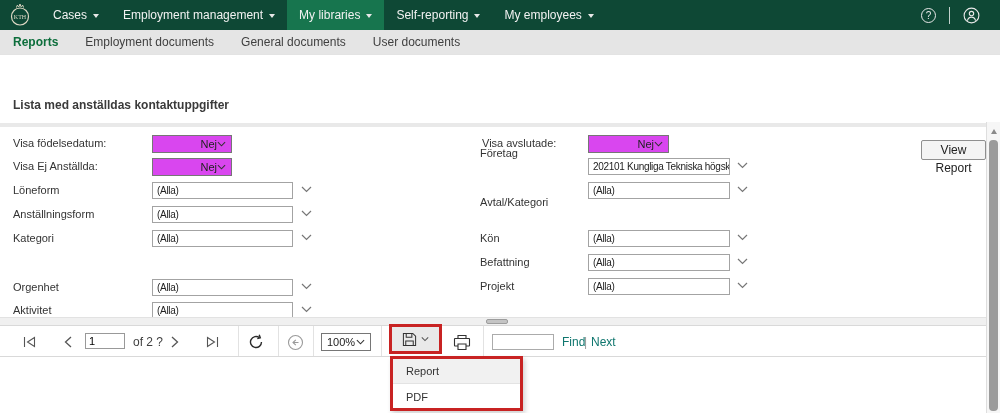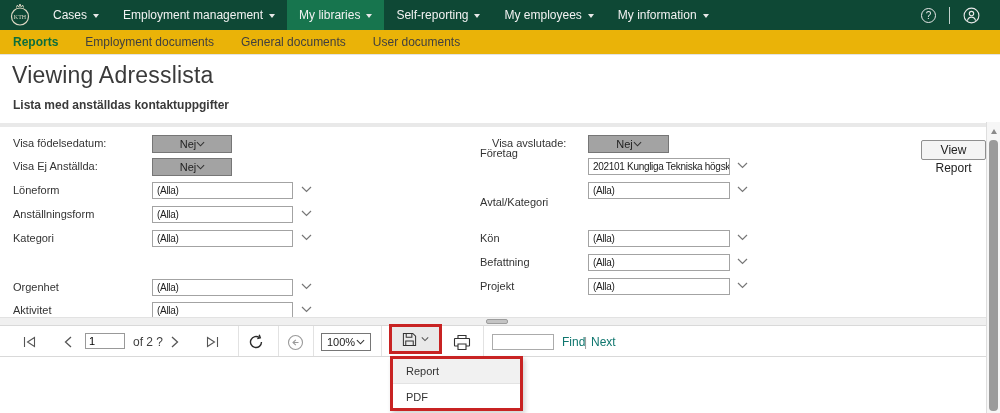--- a/index.html
+++ b/index.html
@@ -15,36 +15,36 @@
                color: #f2f2f2; cursor: pointer; white-space: nowrap; }
   .menu-item.active { background: #17754e; }
   .caret { width: 0; height: 0; border-left: 3.5px solid transparent; border-right: 3.5px solid transparent;
            border-top: 4px solid #e8e8e8; margin-top: 1px; }
   .topnav-right { margin-left: auto; display: flex; align-items: center; gap: 13px; margin-right: 20px; }
   .help-circle { width: 15px; height: 15px; border: 1px solid #e8e8e8; border-radius: 50%;
                  font-size: 10px; line-height: 13px; text-align: center; color: #e8e8e8; }
   .vdiv { width: 1px; height: 17px; background: rgba(255,255,255,.75); }
 
   
-  .subnav { position: absolute; top: 30px; left: 0; right: 0; height: 25px; background: #eab308;
+  .subnav { position: absolute; top: 30px; left: 0; right: 0; height: 25px; background: #e5e5e5;
             border-bottom: 1px solid #e3e3e3; display: flex; align-items: center; padding-left: 13px; }
   .subnav-item { font-size: 12px; color: #3f3f3f; margin-right: 27px; cursor: pointer; }
   .subnav-item.active { color: #0d6e3c; font-weight: 700; }
 
   
   .page-title { position: absolute; top: 62px; left: 12px; margin: 0; font-size: 23px; font-weight: 400;
                 color: #3a3a3a; letter-spacing: .2px; }
   .page-subtitle { position: absolute; top: 98px; left: 13px; font-size: 12px; font-weight: 700; color: #3a3a3a; }
   .params-divider { position: absolute; top: 123px; left: 0; right: 14px; height: 4px; background: #e9e9e9; }
 
   
   .params { position: absolute; top: 127px; left: 0; right: 14px; height: 244px; background: #fff; padding-left: 8px; }
   .p-label { position: absolute; font-size: 11px; color: #333; white-space: nowrap; }
-  .p-select { position: absolute; width: 80px; height: 18px; border: 1px solid #767676; background: #a3a3a3;
-              display: flex; align-items: center; justify-content: center; padding: 0 5px 0 6px;
+  .p-select { position: absolute; width: 80px; height: 18px; border: 1px solid #767676; background: #d946ef;
+              display: flex; align-items: center; justify-content: flex-end; padding: 0 5px 0 6px;
               font-size: 11px; color: #222; cursor: pointer; }
   .p-combo { position: absolute; width: 141px; height: 17px; border: 1px solid #a3a3a3; background: #fff;
              display: flex; align-items: center; padding: 0 4px; font-size: 10px; letter-spacing: -0.3px;
              color: #222; white-space: nowrap; overflow: hidden; cursor: text; }
   .p-chev { position: absolute; cursor: pointer; line-height: 0; }
   .view-report-btn { position: absolute; left: 921px; top: 13px; height: 20px; padding: 0 9px;
                      background: #f4f4f4; border: 1px solid #8f8f8f; border-radius: 2px;
                      font-size: 12px; color: #222; line-height: 18px; cursor: pointer; }
 
   
@@ -120,24 +120,20 @@
         <span class="caret"></span>
       </div>
       <div class="menu-item">
         <span>Self-reporting</span>
         <span class="caret"></span>
       </div>
       <div class="menu-item">
         <span>My employees</span>
         <span class="caret"></span>
       </div>
-      <div class="menu-item">
-        <span>My information</span>
-        <span class="caret"></span>
-      </div>
     </nav>
     <div class="topnav-right">
       <span class="help-circle">?</span>
       <span class="vdiv"></span>
       <span style="line-height:0;cursor:pointer;">
         <svg width="17" height="17" viewBox="0 0 17 17" fill="none" stroke="#e8e8e8" stroke-width="1.1">
           <circle cx="8.5" cy="8.5" r="7.4"></circle>
           <circle cx="8.5" cy="6.6" r="2.2"></circle>
           <path d="M4.4 13.6c.6-2.4 2.1-3.5 4.1-3.5s3.5 1.1 4.1 3.5"></path>
         </svg>
@@ -145,21 +141,20 @@
     </div>
   </header>
 
   <nav class="subnav">
     <span class="subnav-item active">Reports</span>
     <span class="subnav-item">Employment documents</span>
     <span class="subnav-item">General documents</span>
     <span class="subnav-item">User documents</span>
   </nav>
 
-  <h1 class="page-title">Viewing Adresslista</h1>
   <div class="page-subtitle">Lista med anställdas kontaktuppgifter</div>
   <div class="params-divider"></div>
 
   <section class="params">
 
     <span class="p-label" style="left:13px;top:10px;">Visa födelsedatum:</span>
     <div class="p-select" style="left:152px;top:8px;">
       <span>Nej</span>
       <svg width="9" height="6" viewBox="0 0 10 6">
           <path d="M1 1l4 4 4-4" fill="none" stroke="#333" stroke-width="1.2"></path>
@@ -217,21 +212,21 @@
     <span class="p-label" style="left:13px;top:177px;">Aktivitet</span>
     <div class="p-combo" style="left:152px;top:175px;">
       <span>(Alla)</span>
     </div>
     <span class="p-chev" style="left:301px;top:179px;">
       <svg width="11" height="7" viewBox="0 0 11 7">
           <path d="M1 1l4.5 4.5L10 1" fill="none" stroke="#777" stroke-width="1.2"></path>
         </svg>
     </span>
 
-    <span class="p-label" style="left:492px;top:10px;">Visa avslutade:</span>
+    <span class="p-label" style="left:482px;top:10px;">Visa avslutade:</span>
     <div class="p-select" style="left:588px;top:8px;width:81px;">
       <span>Nej</span>
       <svg width="9" height="6" viewBox="0 0 10 6">
           <path d="M1 1l4 4 4-4" fill="none" stroke="#333" stroke-width="1.2"></path>
         </svg>
     </div>
 
     <span class="p-label" style="left:480px;top:20px;">Företag</span>
     <div class="p-combo" style="left:588px;top:31px;width:142px;">
       <span>202101 Kungliga Tekniska högskola</span>

